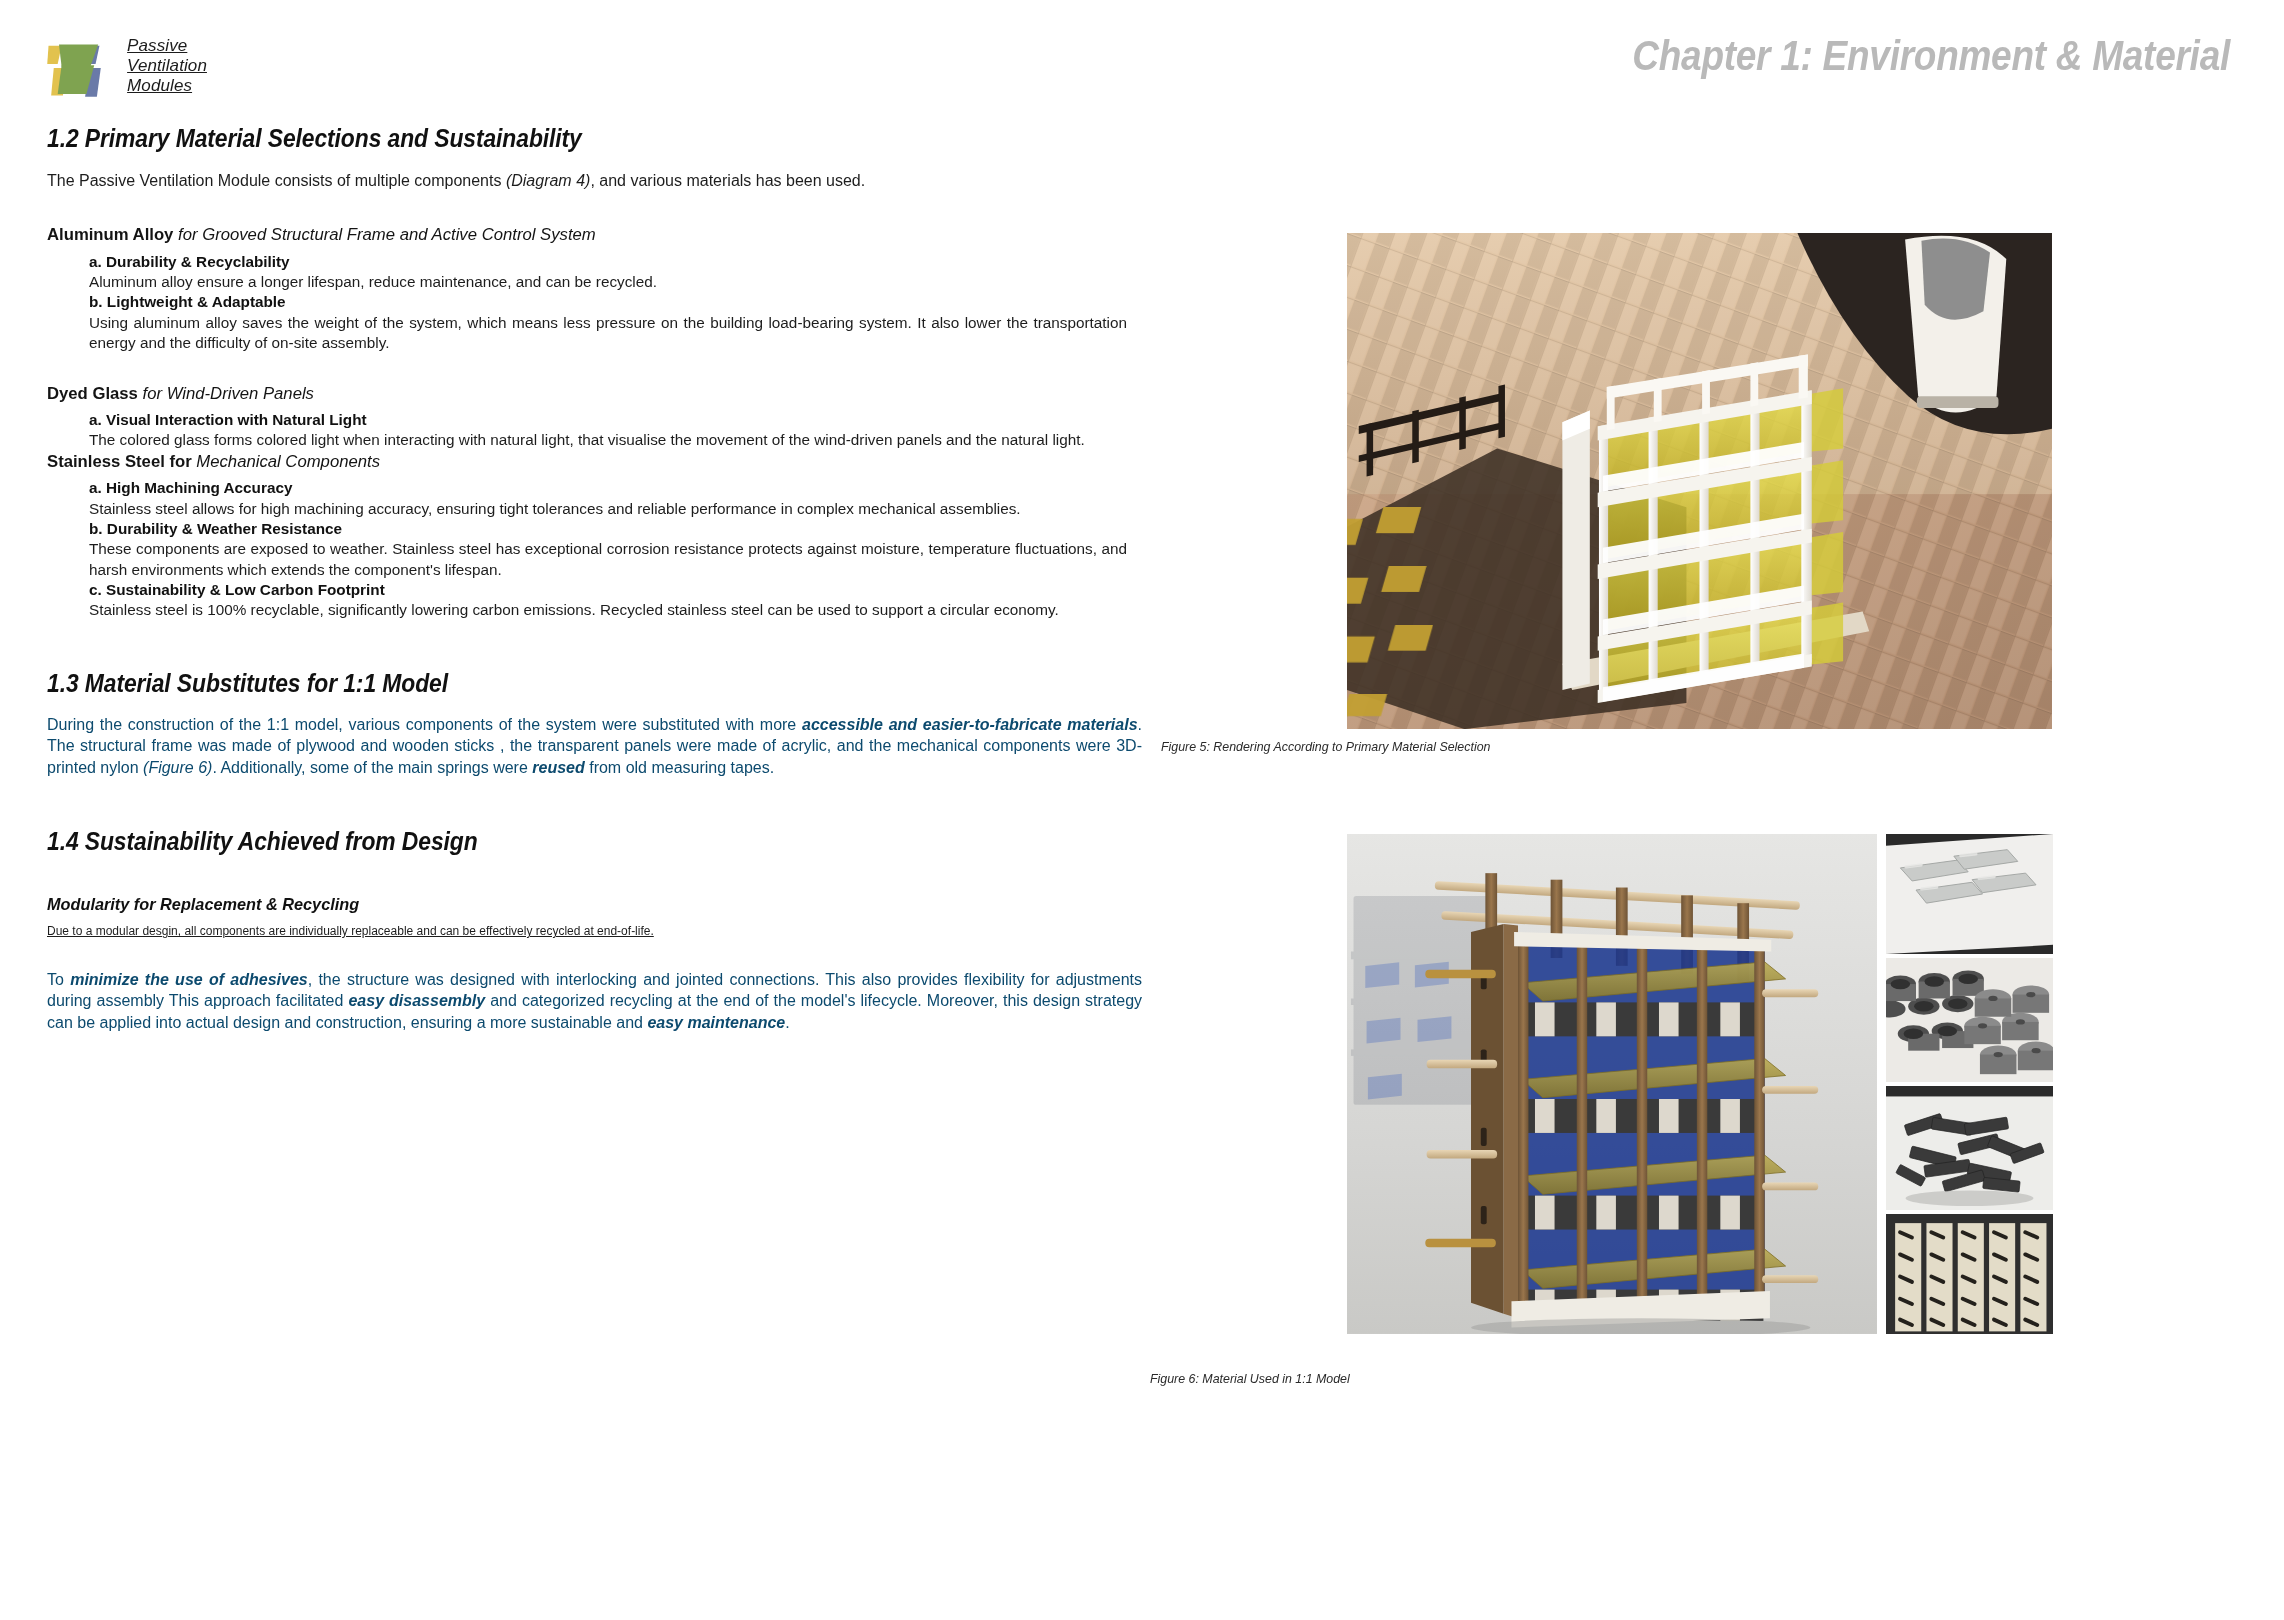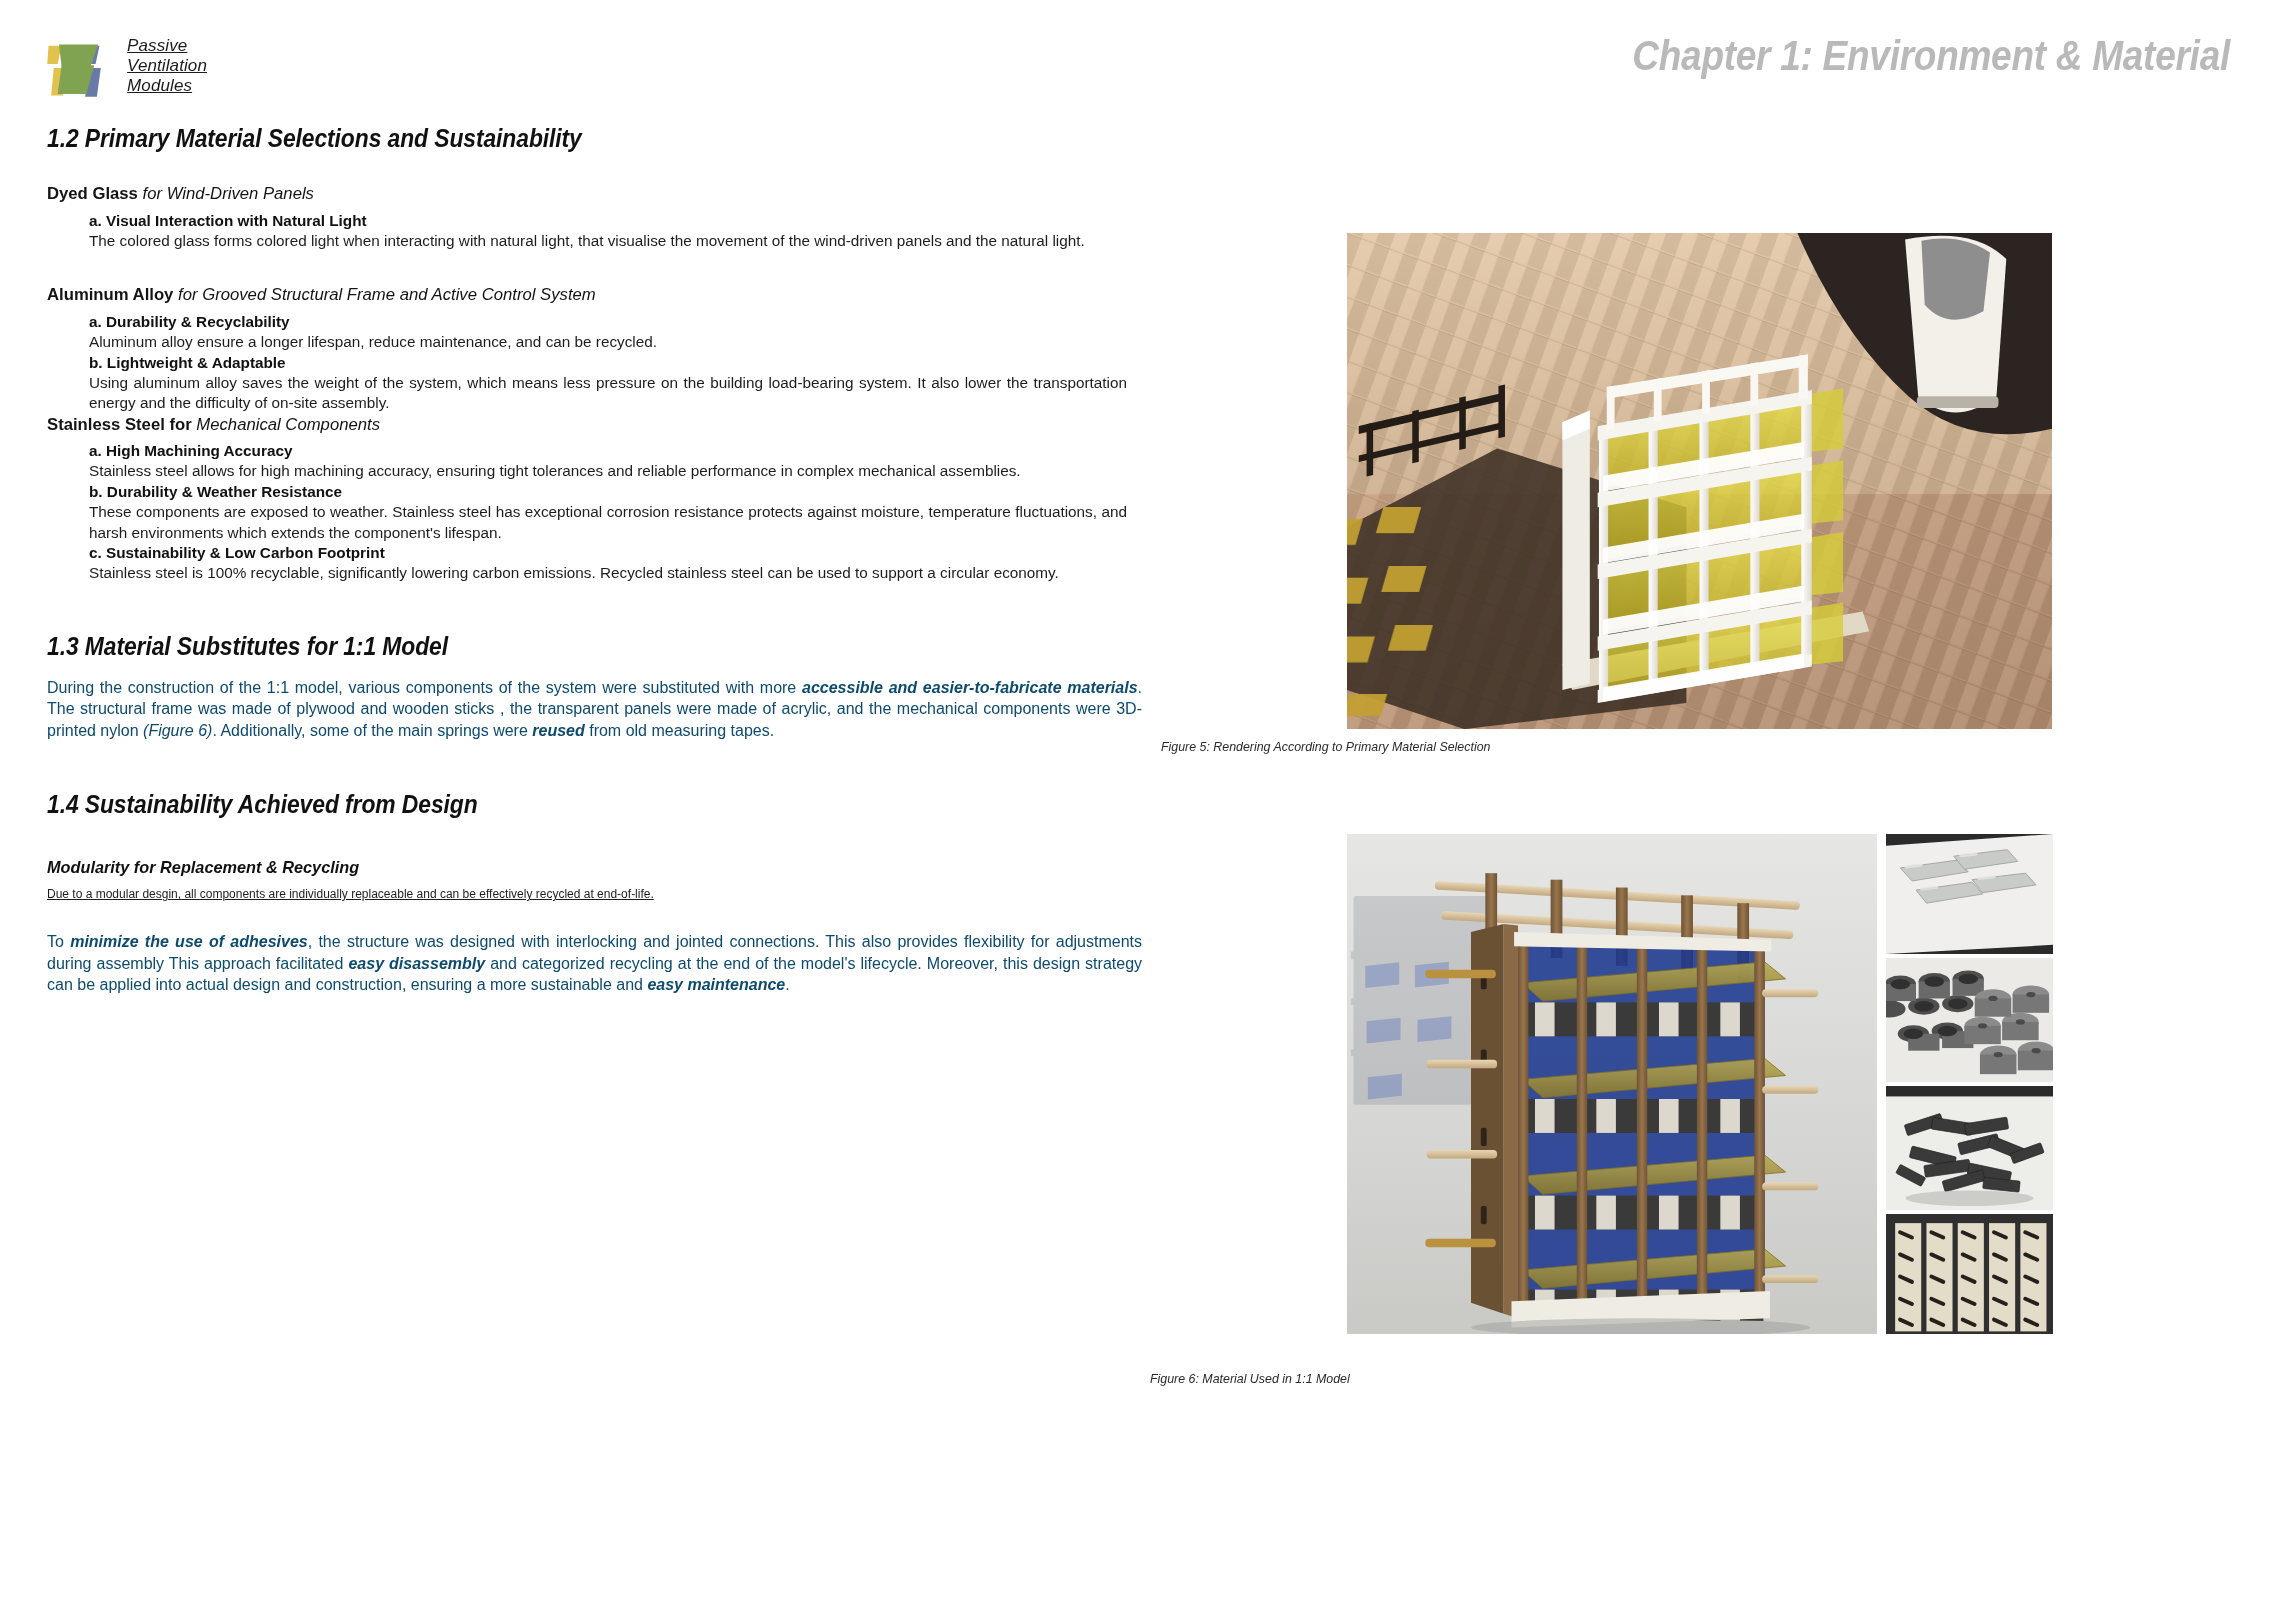--- a/index.html
+++ b/index.html
@@ -124,40 +124,43 @@
       <div>Modules</div>
     </div>
   </div>
 
   <div class="chapter-title">Chapter 1: Environment &amp; Material</div>
 
   <div class="col-left">
 
     <h2 class="h-section">1.2 Primary Material Selections and Sustainability</h2>
 
-
-    <div class="mat-block" style="margin-top:29px;">
-      <div class="mat-head">
-        <b>Dyed Glass</b><i> for Wind-Driven Panels</i>
-      </div>
-      <div class="mat-items">
-        <div class="sub-head">a. Visual Interaction with Natural Light</div>
-        <div class="sub-body">The colored glass forms colored light when interacting with natural light, that visualise the movement of the wind-driven panels and the natural light.</div>
-      </div>
-    </div>
+    <p class="lead">
+      <span>The Passive Ventilation Module consists of multiple components </span><i>(Diagram 4)</i><span>, and various materials has been used.</span>
+    </p>
 
     <div class="mat-block" style="margin-top:33px;">
       <div class="mat-head">
         <b>Aluminum Alloy</b><i> for Grooved Structural Frame and Active Control System</i>
       </div>
       <div class="mat-items">
         <div class="sub-head">a. Durability &amp; Recyclability</div>
         <div class="sub-body">Aluminum alloy ensure a longer lifespan, reduce maintenance, and can be recycled.</div>
         <div class="sub-head">b. Lightweight &amp; Adaptable</div>
         <div class="sub-body">Using aluminum alloy saves the weight of the system, which means less pressure on the building load-bearing system. It also lower the transportation energy and the difficulty of on-site assembly.</div>
+      </div>
+    </div>
+
+    <div class="mat-block" style="margin-top:29px;">
+      <div class="mat-head">
+        <b>Dyed Glass</b><i> for Wind-Driven Panels</i>
+      </div>
+      <div class="mat-items">
+        <div class="sub-head">a. Visual Interaction with Natural Light</div>
+        <div class="sub-body">The colored glass forms colored light when interacting with natural light, that visualise the movement of the wind-driven panels and the natural light.</div>
       </div>
     </div>
 
     <div class="mat-block" style="">
       <div class="mat-head">
         <b>Stainless Steel for</b><i> Mechanical Components</i>
       </div>
       <div class="mat-items">
         <div class="sub-head">a. High Machining Accuracy</div>
         <div class="sub-body">Stainless steel allows for high machining accuracy, ensuring tight tolerances and reliable performance in complex mechanical assemblies.</div>

